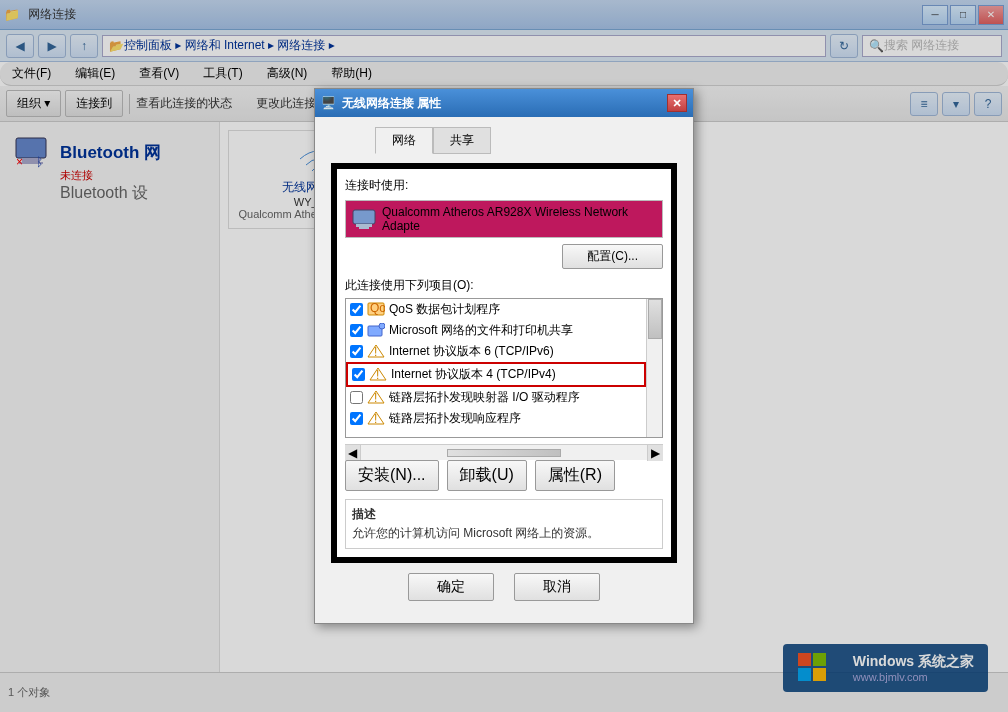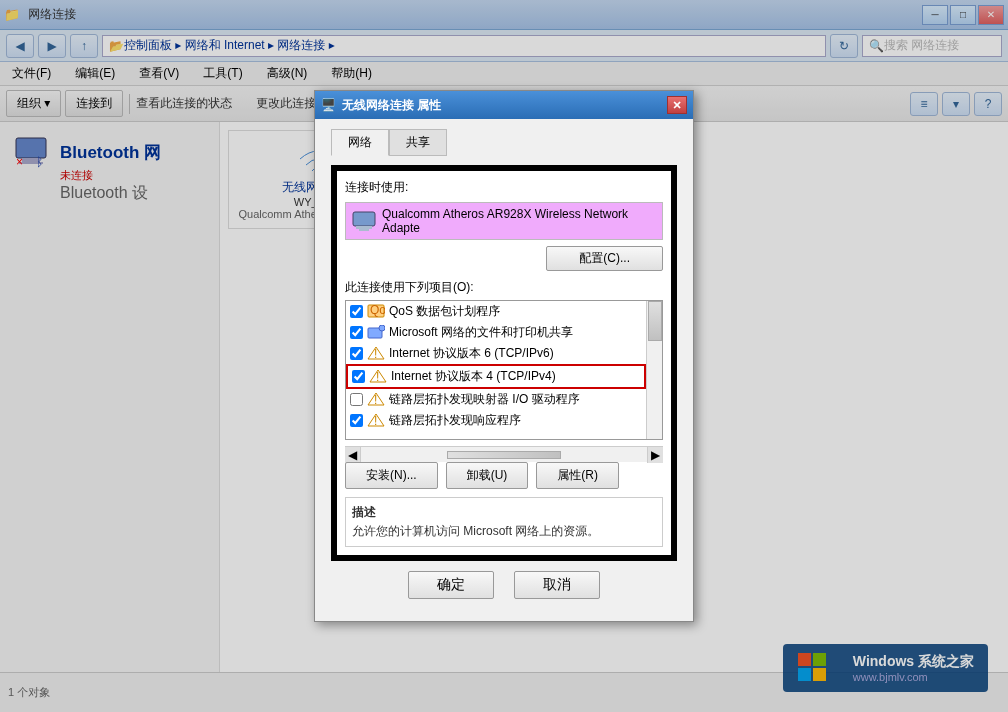--- a/index.html
+++ b/index.html
@@ -113,20 +113,21 @@
 
     
     .menu-bar {
       height: 24px;
       background: #f0f0f0;
       display: flex;
       align-items: center;
       padding: 0 6px;
       gap: 12px;
       border-bottom: 1px solid #d0d0d0;
+      border-radius: 11px;
     }
 
     .menu-item {
       padding: 2px 6px;
       cursor: pointer;
       font-size: 12px;
       color: #000;
     }
 
     
@@ -328,56 +329,57 @@
       background: #e0e0e0;
       cursor: pointer;
       font-size: 12px;
     }
 
     .tab.active {
       background: #f0f0f0;
       border-bottom: 1px solid #f0f0f0;
       font-weight: normal;
       z-index: 1;
+      margin-left: 44px;
     }
 
     .tab-content {
       border: 6px solid #000000;
       background: #fff;
       padding: 8px;
       margin-top: -1px;
     }
 
     .section-label {
       font-size: 12px;
       margin-bottom: 6px;
     }
 
     .adapter-row {
       display: flex;
       align-items: center;
       border: 1px solid #bbb;
-      background: #f0abfc;
+      background: #be185d;
       padding: 4px 6px;
       margin-bottom: 6px;
       gap: 6px;
     }
 
     .adapter-icon {
       width: 24px;
       height: 20px;
     }
 
     .adapter-name {
       font-size: 12px;
       flex: 1;
     }
 
     .config-btn {
-      padding: 3px 32px;
+      padding: 3px 24px;
       background: linear-gradient(180deg, #f8f8f8 0%, #e0e0e0 100%);
       border: 1px solid #999;
       border-radius: 2px;
       cursor: pointer;
       font-size: 12px;
       float: right;
     }
 
     .config-row {
       display: flex;
@@ -474,26 +476,26 @@
       border: 1px solid #aaa;
     }
 
     .action-btns {
       display: flex;
       gap: 8px;
       margin-bottom: 8px;
     }
 
     .action-btn {
-      padding: 4px 20px;
+      padding: 4px 12px;
       background: linear-gradient(180deg, #f8f8f8 0%, #e0e0e0 100%);
       border: 1px solid #999;
       border-radius: 2px;
       cursor: pointer;
-      font-size: 12px;
+      font-size: 16px;
     }
 
     .description-area {
       background: #fff;
       border: 1px solid #ccc;
       padding: 6px;
       font-size: 12px;
       color: #333;
       min-height: 40px;
     }

